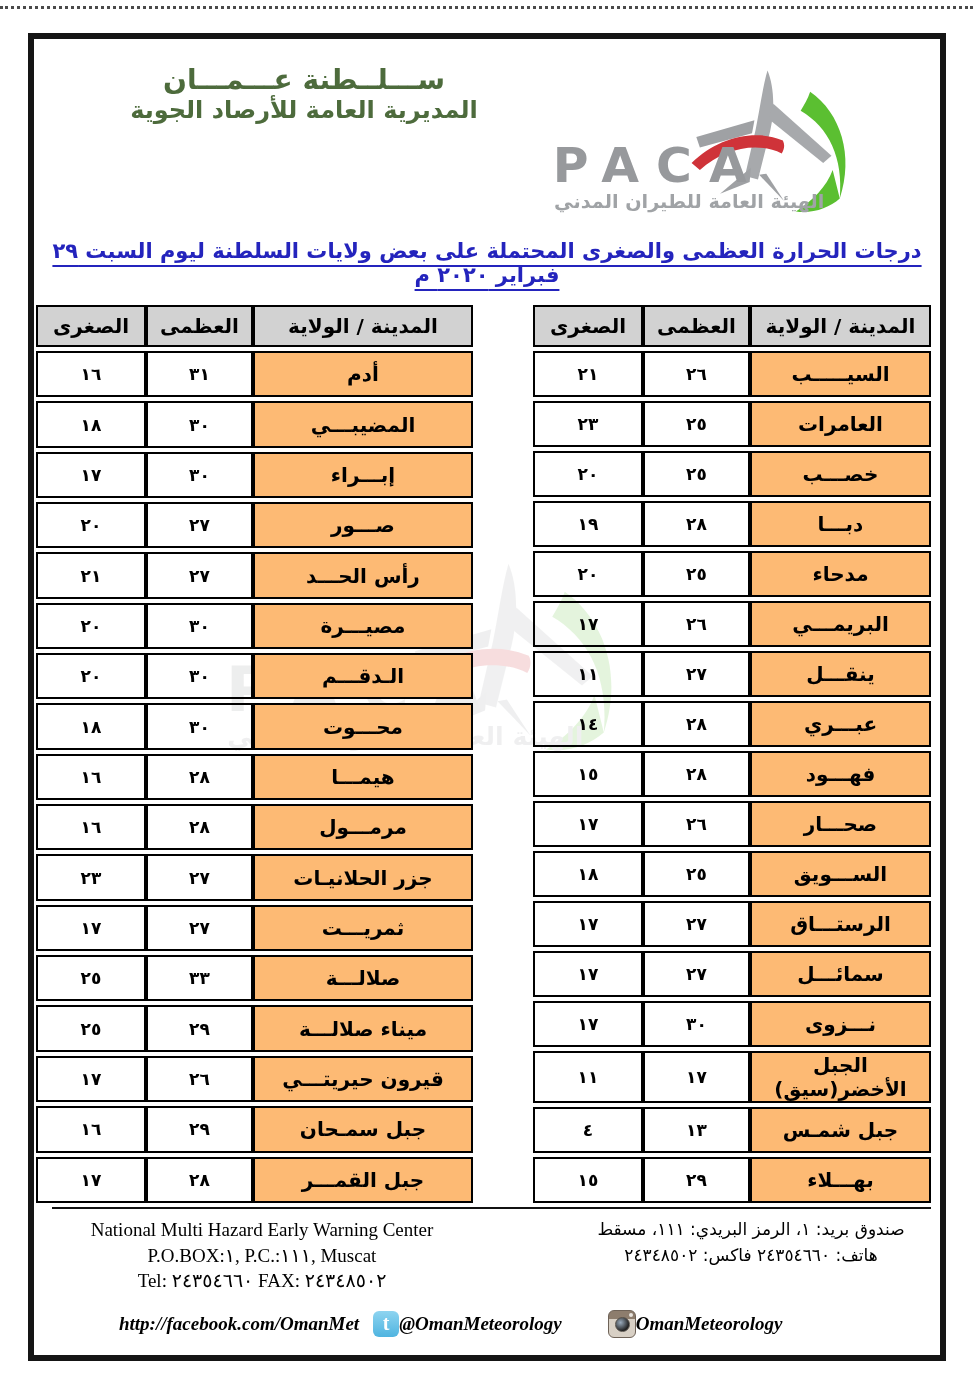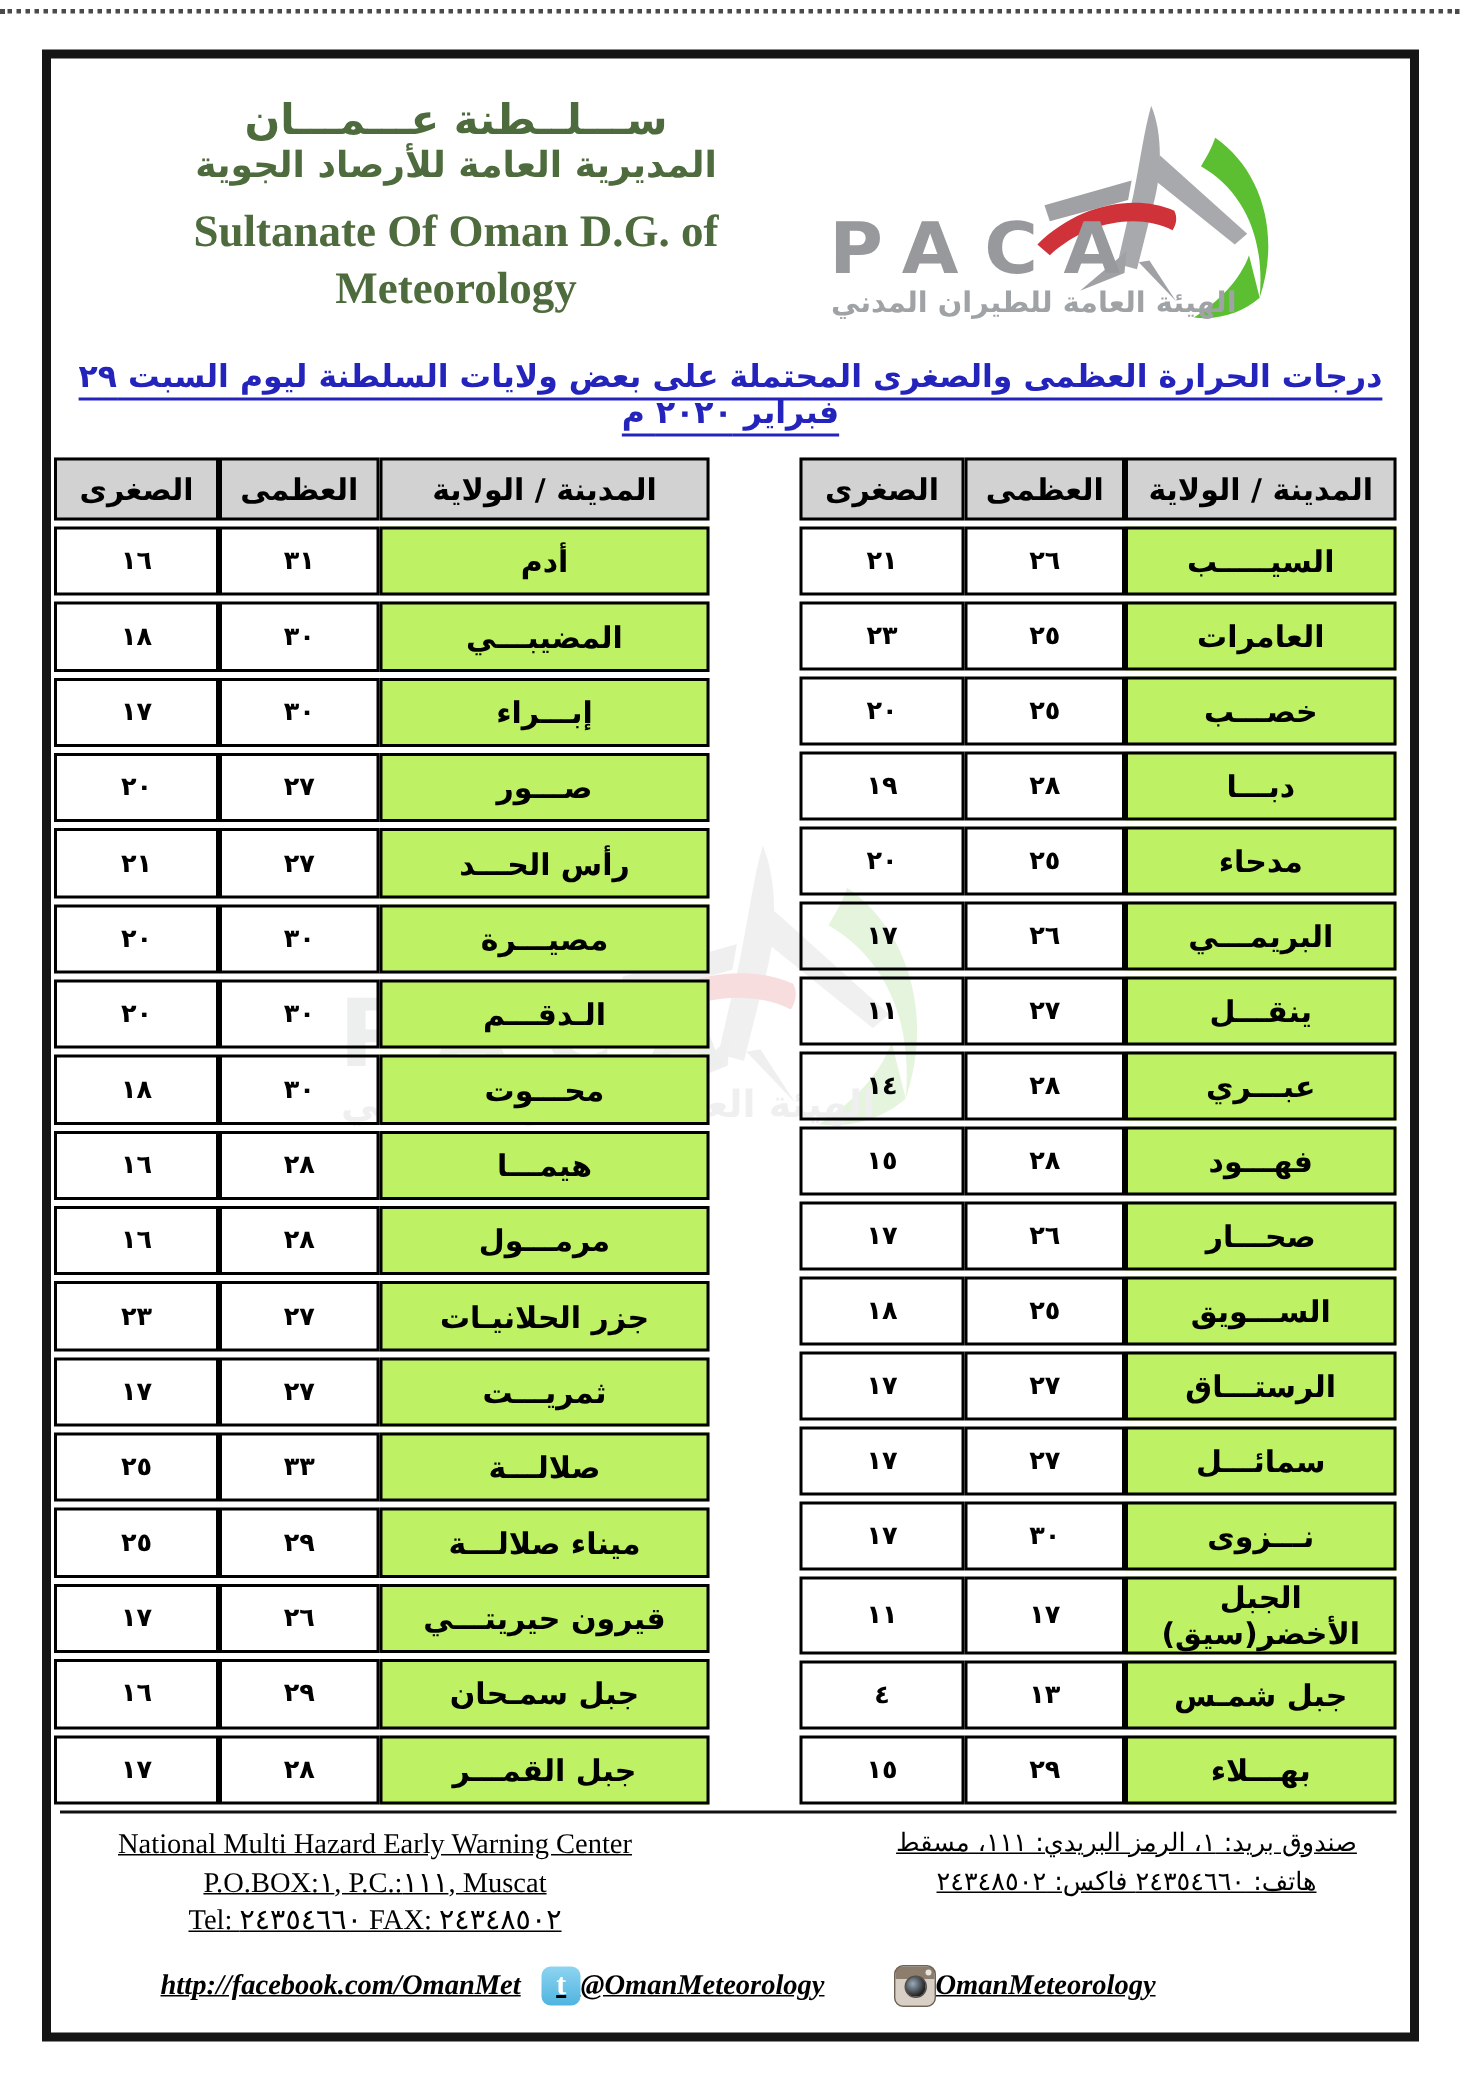--- a/index.html
+++ b/index.html
@@ -24,28 +24,28 @@
     position:absolute;top:200px;left:10px;right:10px;text-align:center;direction:rtl;
     font-size:21px;font-weight:bold;color:#2424bd;
     text-decoration:underline;text-decoration-thickness:2px;text-underline-offset:7px;
   }
   
   .tables-row{position:absolute;top:262px;left:2px;right:9px;display:flex;justify-content:space-between;z-index:2;}
   table.temp{border-collapse:separate;border-spacing:0 4px;direction:rtl;}
   table.temp th,table.temp td{border:2px solid #000;text-align:center;vertical-align:middle;padding:0 4px;}
   table.temp th{height:38px;background:#d2d2d2;font-size:20px;font-weight:bold;}
   table.temp td{height:42px;font-weight:bold;}
-  table.temp td.city{background:#bef264;font-size:20px;}
+  table.temp td.city{background:#fdba74;font-size:20px;}
   table.temp td.max,table.temp td.min{background:transparent;font-size:17px;}
   .t-left col.c-city{width:220px;} .t-right col.c-city{width:181px;}
   col.c-max{width:107px;} col.c-min{width:110px;}
   
   .watermark{position:absolute;left:187px;top:512px;width:500px;opacity:0.16;z-index:1;pointer-events:none;}
   
-  .footer{position:absolute;top:1168px;left:6px;right:9px;text-decoration:underline;}
+  .footer{position:absolute;top:1168px;left:18px;right:9px;}
   .footer-rule{border-top:2px solid #111;margin-bottom:8px;}
   .footer-cols{display:flex;justify-content:space-between;}
   .f-en{width:420px;text-align:center;font-family:"Liberation Serif",serif;font-size:19px;line-height:1.35;}
   .f-ar{width:360px;text-align:center;direction:rtl;font-size:17px;line-height:1.5;}
   .f-line4{display:flex;align-items:center;margin-top:16px;padding-left:67px;}
   .f-link{font-family:"Liberation Serif",serif;font-style:italic;font-size:19px;font-weight:bold;}
   .tw-ico{width:26px;height:26px;border-radius:6px;margin-left:14px;
     background:linear-gradient(#8ed4f0,#4fb4e0);display:flex;align-items:center;justify-content:center;
     color:#fff;font-family:"Liberation Serif",serif;font-weight:bold;font-size:20px;}
   .ig-ico{width:26px;height:26px;border-radius:6px;margin-left:46px;position:relative;
@@ -88,21 +88,20 @@
 
   <div class="watermark">
     <svg viewBox="0 0 320 140" width="500" height="219">
       <use href="#paca-logo"></use>
     </svg>
   </div>
 
   <div class="org-block">
     <div class="org-ar-1">ســـلــطنة عـــمـــان</div>
     <div class="org-ar-2">المديرية العامة للأرصاد الجوية</div>
-    <div class="org-en">Sultanate Of Oman D.G. of Meteorology</div>
   </div>
 
   <div class="logo-box">
     <svg viewBox="0 0 320 140" width="380" height="166">
       <use href="#paca-logo"></use>
     </svg>
   </div>
 
   <div class="main-title">درجات الحرارة العظمى والصغرى المحتملة على بعض ولايات السلطنة ليوم السبت ٢٩ فبراير ٢٠٢٠ م</div>
 

